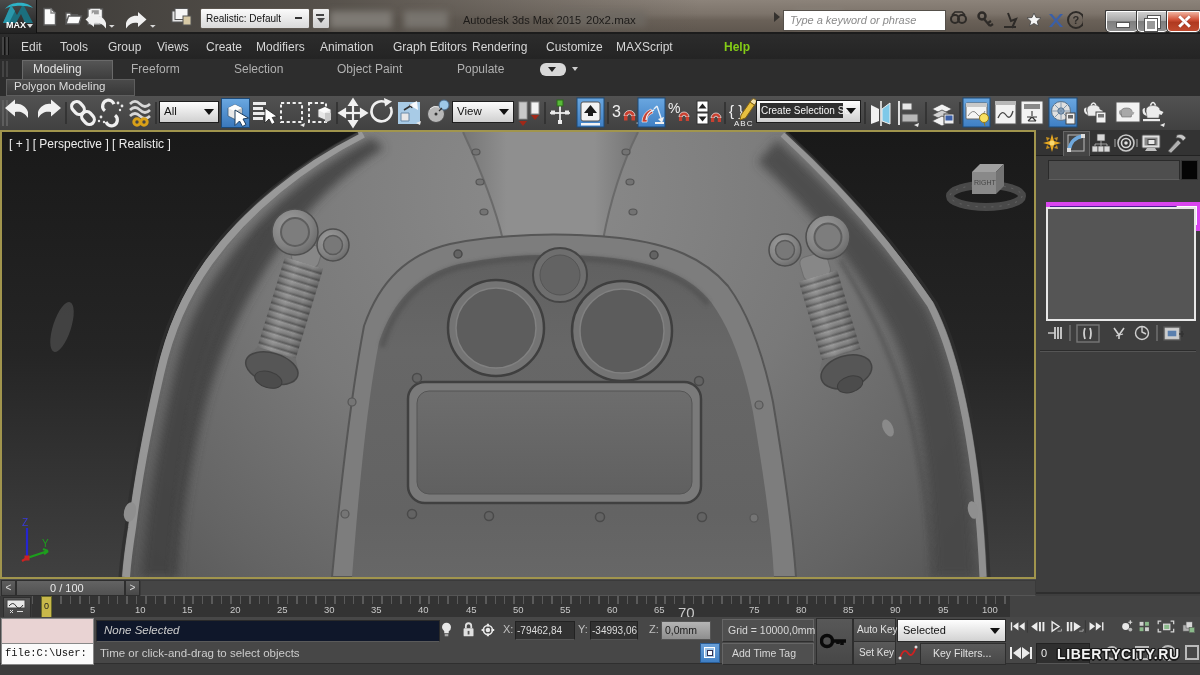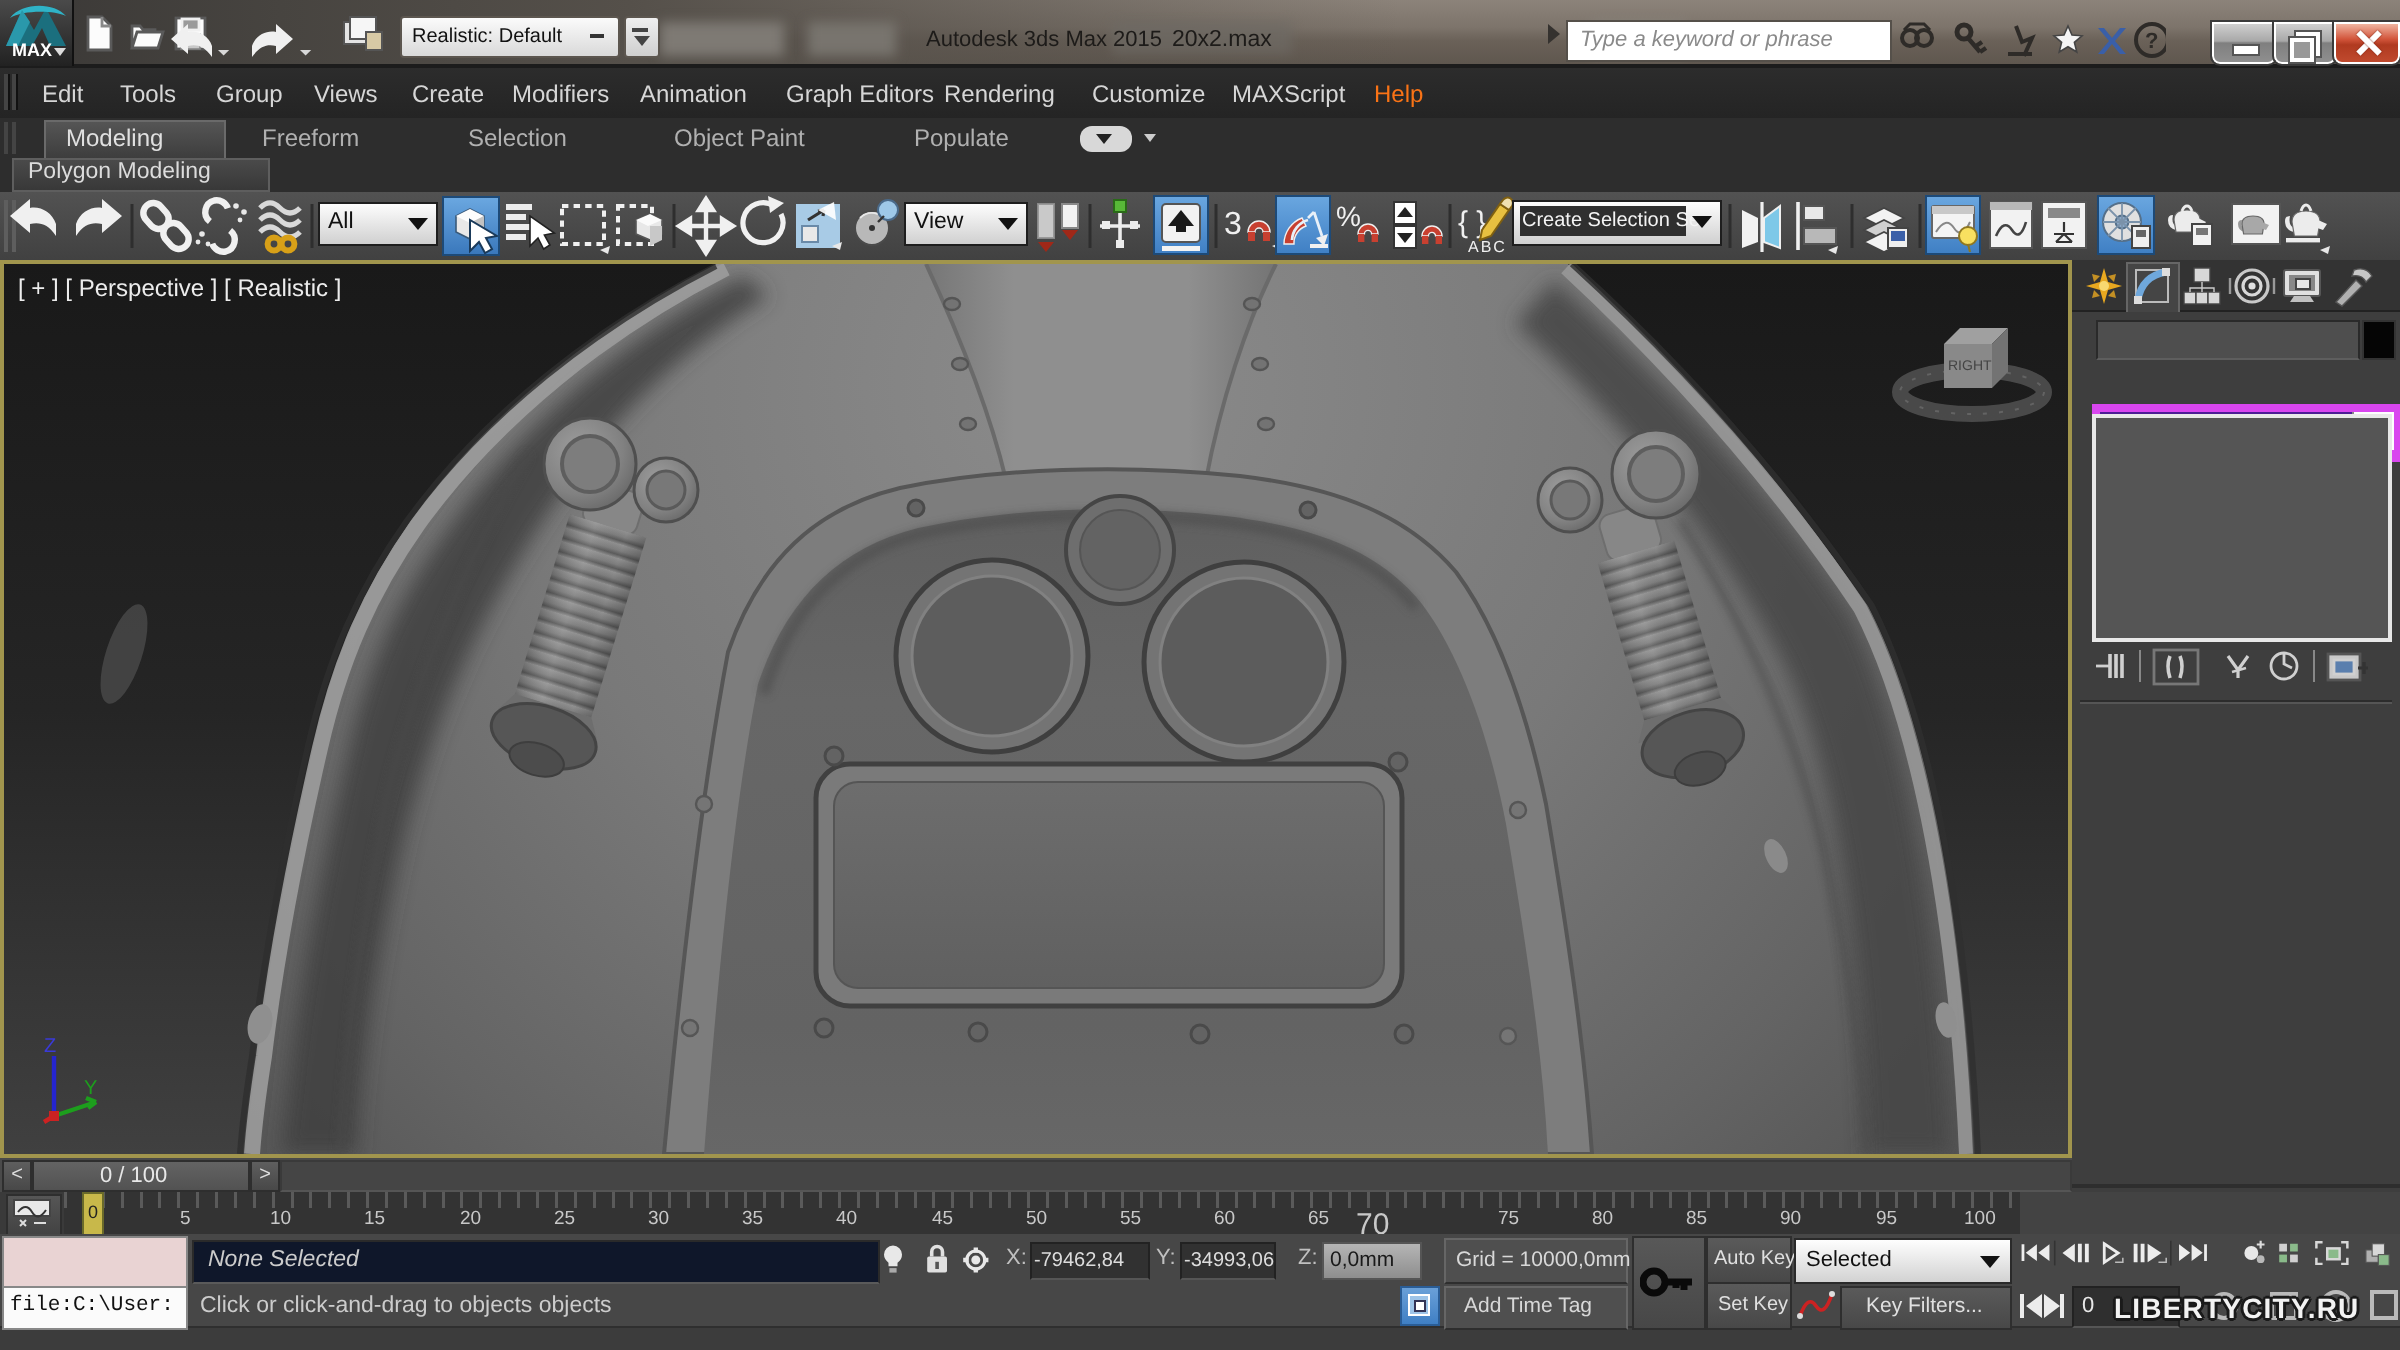--- a/index.html
+++ b/index.html
@@ -106,21 +106,21 @@
 <div class="tx" style="left:60px;top:40px;font-size:12px;color:#d6d6d6;">Tools</div>
 <div class="tx" style="left:108px;top:40px;font-size:12px;color:#d6d6d6;">Group</div>
 <div class="tx" style="left:157px;top:40px;font-size:12px;color:#d6d6d6;">Views</div>
 <div class="tx" style="left:206px;top:40px;font-size:12px;color:#d6d6d6;">Create</div>
 <div class="tx" style="left:256px;top:40px;font-size:12px;color:#d6d6d6;">Modifiers</div>
 <div class="tx" style="left:320px;top:40px;font-size:12px;color:#d6d6d6;">Animation</div>
 <div class="tx" style="left:393px;top:40px;font-size:12px;color:#d6d6d6;">Graph Editors</div>
 <div class="tx" style="left:472px;top:40px;font-size:12px;color:#d6d6d6;">Rendering</div>
 <div class="tx" style="left:546px;top:40px;font-size:12px;color:#d6d6d6;">Customize</div>
 <div class="tx" style="left:616px;top:40px;font-size:12px;color:#d6d6d6;">MAXScript</div>
-<div class="tx" style="left:687px;top:40px;font-size:12px;color:#f97316;">Help</div>
+<div class="tx" style="left:724px;top:40px;font-size:12px;color:#84cc16;font-weight:bold;">Help</div>
 
 <div class="ab" style="left:0;top:59px;width:1200px;height:20px;background:#2d2d2d;">
   <div class="ab" style="left:2px;top:2px;width:2px;height:16px;background:#444;"></div>
   <div class="ab" style="left:6px;top:2px;width:2px;height:16px;background:#444;"></div>
   <div class="ab" style="left:22px;top:1px;width:89px;height:19px;background:linear-gradient(180deg,#555,#3c3c3c);border:1px solid #6a6a6a;border-bottom:none;"></div>
   <div class="tx" style="left:33px;top:3px;font-size:12px;color:#e0e0e0;">Modeling</div>
   <div class="tx" style="left:131px;top:3px;font-size:12px;color:#b0b0b0;">Freeform</div>
   <div class="tx" style="left:234px;top:3px;font-size:12px;color:#b0b0b0;">Selection</div>
   <div class="tx" style="left:337px;top:3px;font-size:12px;color:#b0b0b0;">Object Paint</div>
   <div class="tx" style="left:457px;top:3px;font-size:12px;color:#b0b0b0;">Populate</div>
@@ -706,21 +706,21 @@
 </div>
 <div class="tx" style="left:649px;top:623px;font-size:11px;color:#c0c0c0;">Z:</div>
 <div class="ab" style="left:661px;top:621px;width:48px;height:17px;background:linear-gradient(180deg,#b5b5b5,#8e8e8e);border:1px solid #555;">
   <div class="tx" style="left:3px;top:2px;font-size:10.5px;color:#1a1a1a;">0,0mm</div>
 </div>
 
 <div class="ab" style="left:722px;top:619px;width:90px;height:21px;background:#4f4f4f;border:1px solid #666;border-bottom-color:#2e2e2e;">
   <div class="tx" style="left:5px;top:4px;font-size:10.5px;color:#d8d8d8;">Grid = 10000,0mm</div>
 </div>
 
-<div class="tx" style="left:100px;top:647px;font-size:11.5px;color:#cccccc;">Click or click-and-drag to objects objects</div>
+<div class="tx" style="left:100px;top:647px;font-size:11.5px;color:#cccccc;">Time or click-and-drag to select objects</div>
 <div class="ab" style="left:700px;top:643px;width:18px;height:18px;background:linear-gradient(180deg,#6aa0d8,#3f7fc4);border:1px solid #2a5d96;">
   <div class="ab" style="left:3px;top:3px;width:9px;height:9px;border:1.5px solid #fff;background:#9ec4e8;"></div>
   <div class="ab" style="left:5.5px;top:5.5px;width:4px;height:4px;border:1px solid #335;background:#fff;"></div>
 </div>
 <div class="ab" style="left:722px;top:643px;width:90px;height:20px;background:#4f4f4f;border:1px solid #666;border-bottom-color:#2e2e2e;">
   <div class="tx" style="left:9px;top:3px;font-size:10.5px;color:#d8d8d8;">Add Time Tag</div>
 </div>
 
 <div class="ab" style="left:816px;top:618px;width:35px;height:45px;background:linear-gradient(180deg,#585858,#474747);border:1px solid #2e2e2e;">
   <svg class="ab" style="left:3px;top:12px" width="29" height="20" viewBox="0 0 29 20">

